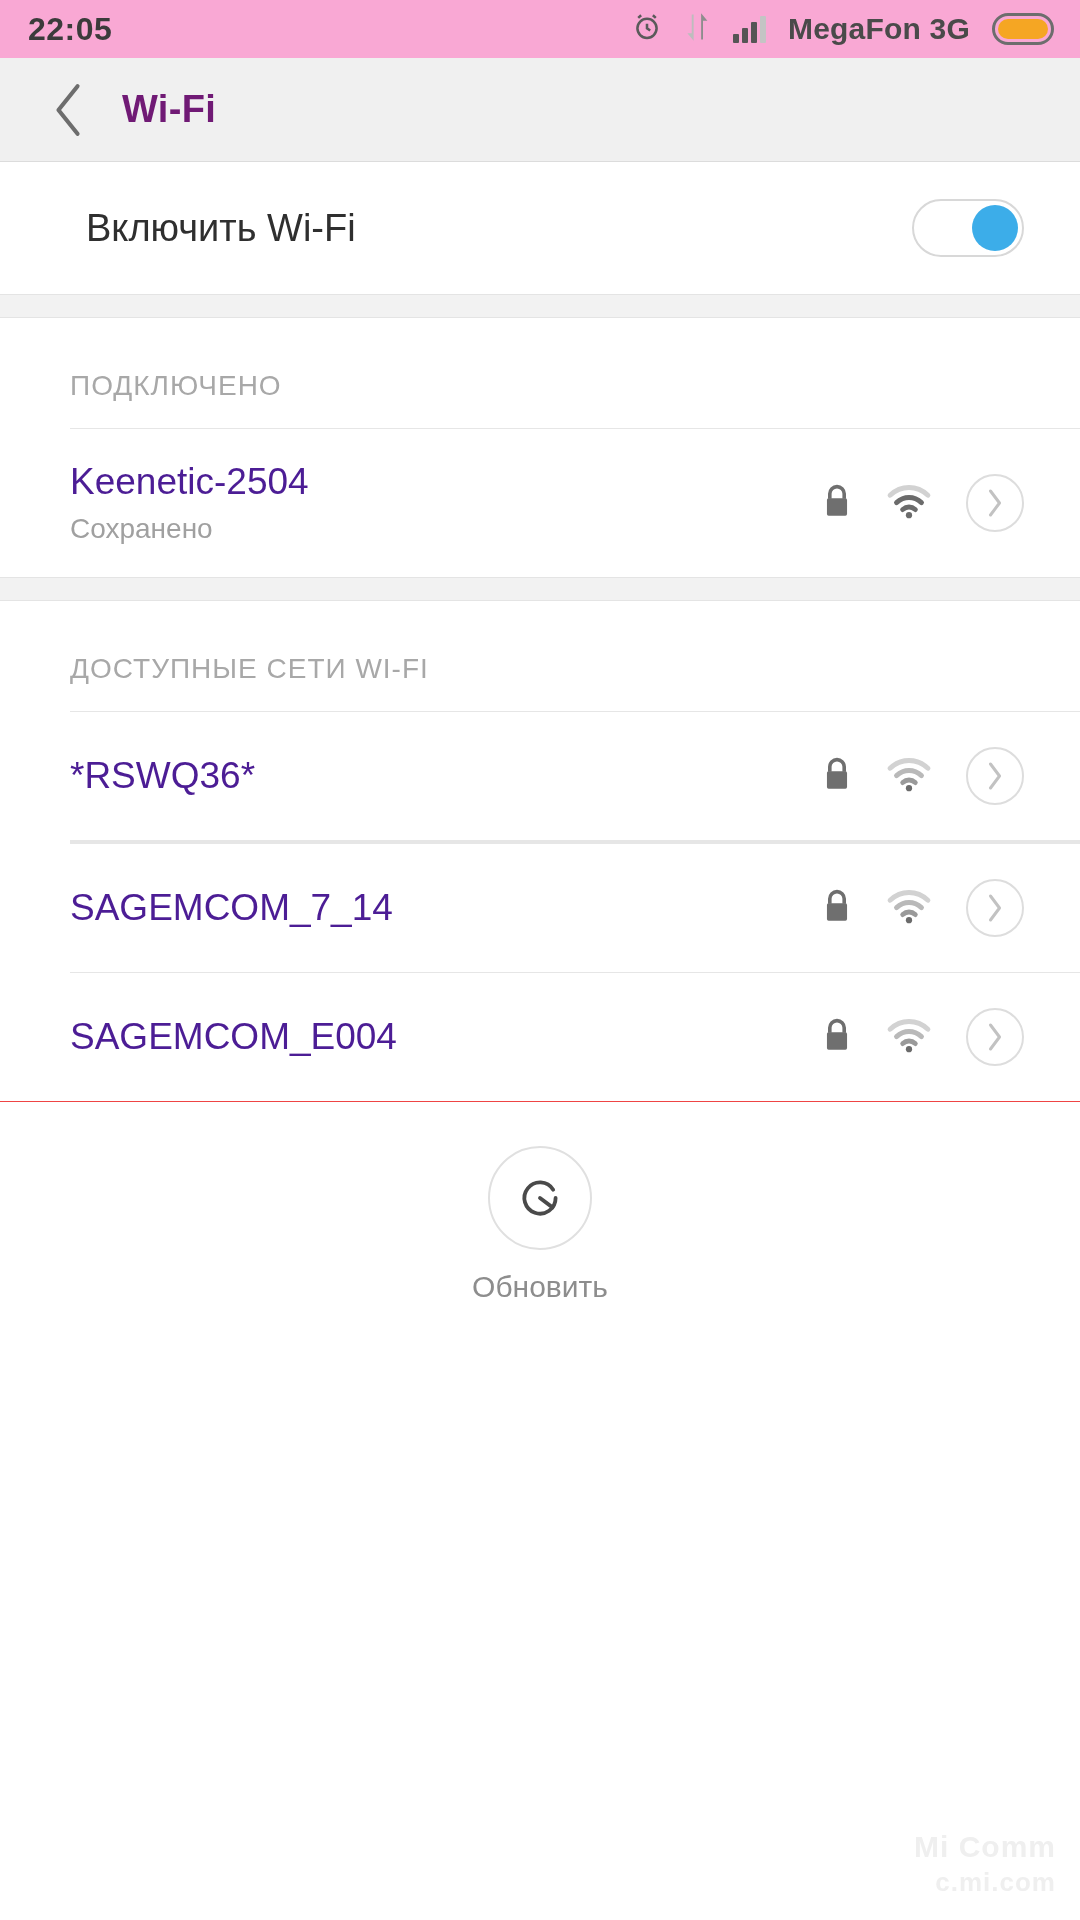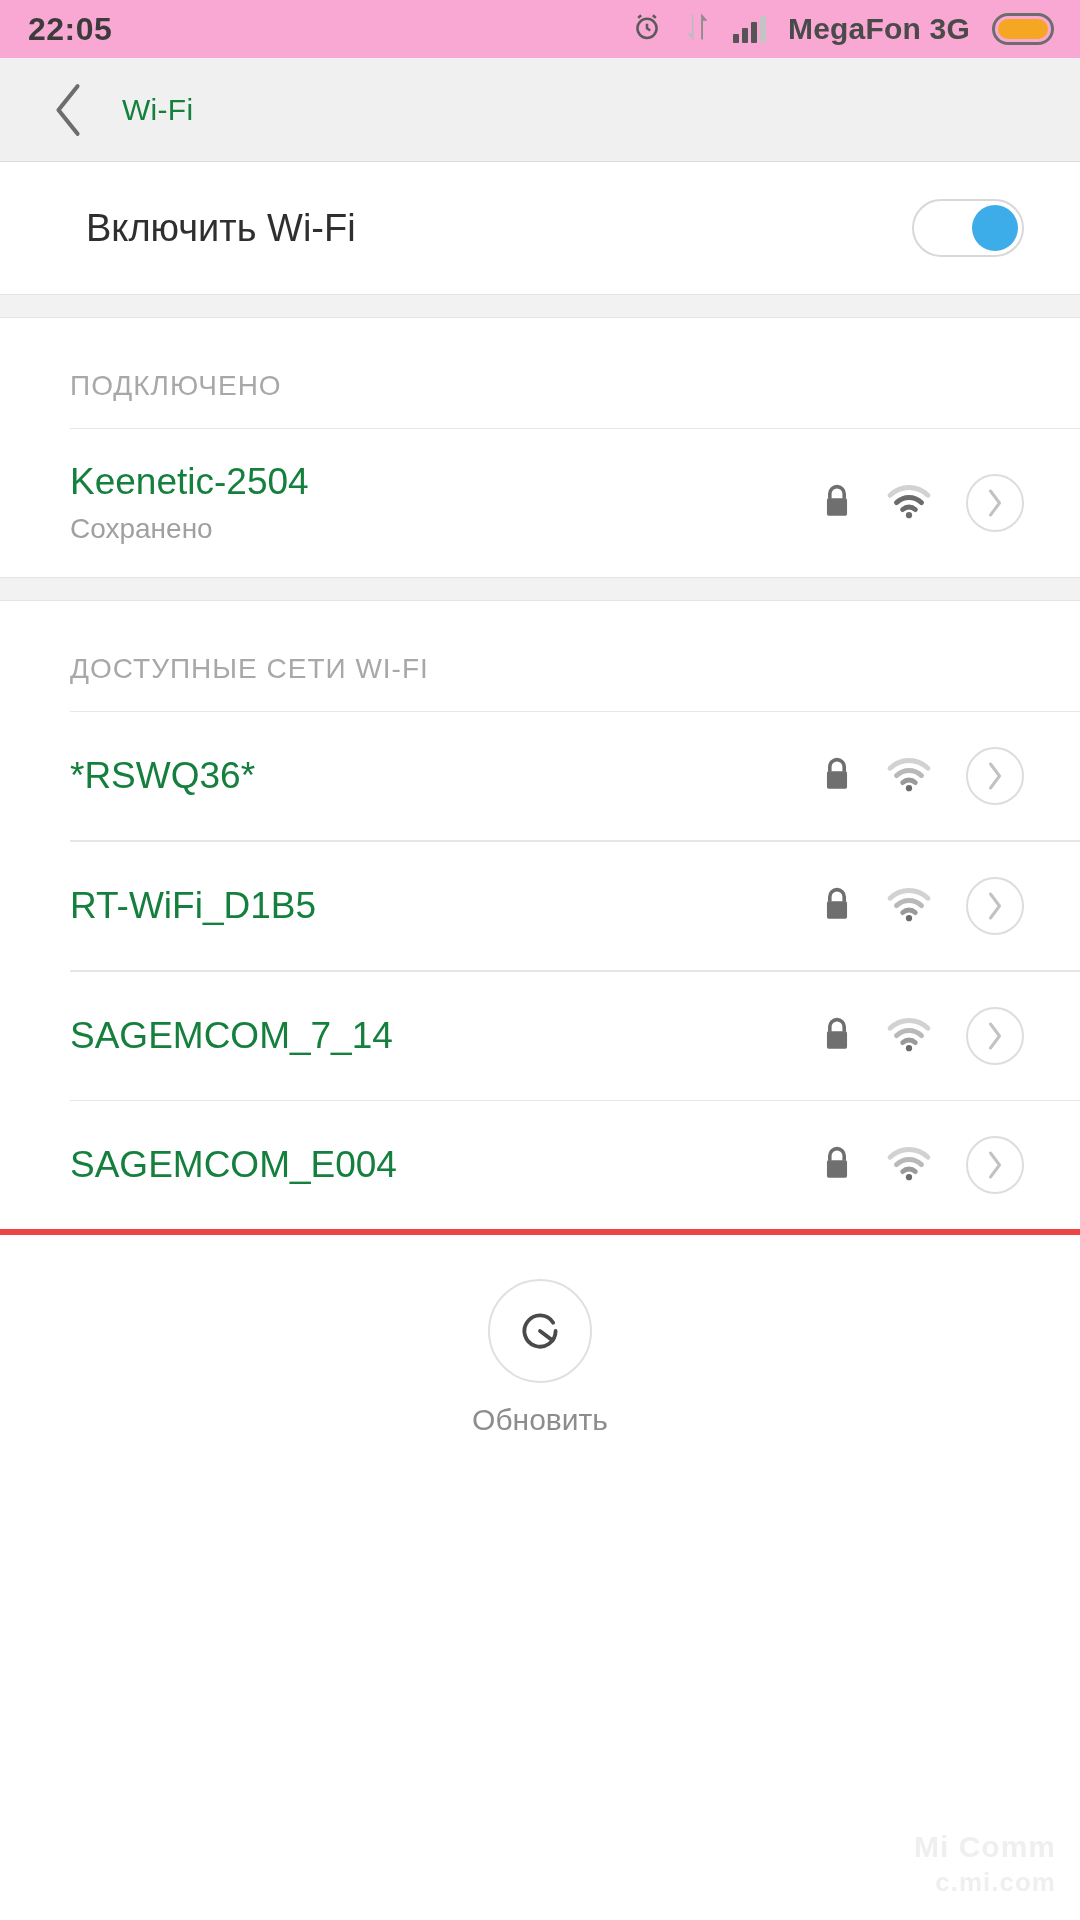--- a/index.html
+++ b/index.html
@@ -69,23 +69,23 @@
     align-items:center;
     padding-left:40px;
     border-bottom:1px solid #dcdcdc;
   }
   .back-btn {
     width:56px; height:56px;
     display:flex; align-items:center; justify-content:center;
     margin-right:26px;
   }
   .app-title {
-    font-size:30px;
-    font-weight:normal;
-    color:#15803d;
+    font-size:38px;
+    font-weight:bold;
+    color:#701a75;
     letter-spacing:0.3px;
   }
 
   
   .section-gap {
     height:24px;
     background:#f2f2f2;
     border-top:1px solid #e4e4e4;
     border-bottom:1px solid #e4e4e4;
   }
@@ -131,35 +131,35 @@
   .net-row {
     background:#fff;
     display:flex;
     align-items:center;
     padding:0 56px 0 70px;
     height:128px;
     position:relative;
   }
   .net-row.with-sub { height:148px; }
   .net-info { flex:1; display:flex; flex-direction:column; justify-content:center; }
-  .net-name { font-size:37px; color:#15803d; line-height:1.15; }
+  .net-name { font-size:37px; color:#4c1d95; line-height:1.15; }
   .net-sub { font-size:28px; color:#a0a0a0; margin-top:10px; }
   .net-icons { display:flex; align-items:center; gap:34px; }
   .row-divider { height:1px; background:#e6e6e6; margin-left:70px; }
 
   .chev-circle {
     width:58px; height:58px;
     border:2px solid #dddddd;
     border-radius:50%;
     display:flex; align-items:center; justify-content:center;
   }
 
   
   .footer {
-    border-top:6px solid #ef4444;
+    border-top:1px solid #ef4444;
     height:240px;
     background:#fff;
     display:flex;
     flex-direction:column;
     align-items:center;
     justify-content:flex-start;
     padding-top:44px;
   }
   .refresh-circle {
     width:104px; height:104px;
@@ -295,23 +295,25 @@
     </svg></span>
        <span class="chev-circle">
          <svg width="20" height="30" viewBox="0 0 12 20" fill="none" stroke="#c2c2c2" stroke-width="2" stroke-linecap="round" stroke-linejoin="round">
            <path d="M3 2 L9 10 L3 18"></path>
          </svg>
        </span>
      </div>
     </div>
     <div class="row-divider"></div>
     <div class="row-divider"></div>
+    <div class="row-divider"></div>
+    <div class="row-divider"></div>
     <div class="net-row">
       <div class="net-info">
-       <span class="net-name">RT-WiFi_D1B5</span>
+       <span class="net-name">SAGEMCOM_7_14</span>
      </div>
      <div class="net-icons">
        <span>
          <svg width="30" height="36" viewBox="0 0 20 24">
            <path d="M5.2 10.5V7.2a4.8 4.8 0 0 1 9.6 0v3.3" fill="none" stroke="#6f6f6f" stroke-width="2.4"></path>
            <rect x="3.3" y="10.2" width="13.4" height="11.6" rx="1.1" fill="#6f6f6f"></rect>
          </svg></span>
        <span><svg width="46" height="38" viewBox="0 0 28 22" fill="none" stroke-linecap="round">
       <path d="M2.5 7.5C5.8 4.4 9.7 2.8 14 2.8s8.2 1.6 11.5 4.7" stroke="#d2d2d2" stroke-width="3"></path>
       <path d="M6.4 12C8.6 10 11.2 8.9 14 8.9s5.4 1.1 7.6 3.1" stroke="#b9b9b9" stroke-width="3"></path>
@@ -319,68 +321,43 @@
       <circle cx="14" cy="19.6" r="1.9" fill="#6b6b6b"></circle>
     </svg></span>
        <span class="chev-circle">
          <svg width="20" height="30" viewBox="0 0 12 20" fill="none" stroke="#c2c2c2" stroke-width="2" stroke-linecap="round" stroke-linejoin="round">
            <path d="M3 2 L9 10 L3 18"></path>
          </svg>
        </span>
      </div>
     </div>
     <div class="row-divider"></div>
-    <div class="row-divider"></div>
     <div class="net-row">
       <div class="net-info">
-       <span class="net-name">SAGEMCOM_7_14</span>
+       <span class="net-name">SAGEMCOM_E004</span>
      </div>
      <div class="net-icons">
        <span>
          <svg width="30" height="36" viewBox="0 0 20 24">
            <path d="M5.2 10.5V7.2a4.8 4.8 0 0 1 9.6 0v3.3" fill="none" stroke="#6f6f6f" stroke-width="2.4"></path>
            <rect x="3.3" y="10.2" width="13.4" height="11.6" rx="1.1" fill="#6f6f6f"></rect>
          </svg></span>
        <span><svg width="46" height="38" viewBox="0 0 28 22" fill="none" stroke-linecap="round">
       <path d="M2.5 7.5C5.8 4.4 9.7 2.8 14 2.8s8.2 1.6 11.5 4.7" stroke="#d2d2d2" stroke-width="3"></path>
       <path d="M6.4 12C8.6 10 11.2 8.9 14 8.9s5.4 1.1 7.6 3.1" stroke="#b9b9b9" stroke-width="3"></path>
       <path d="M10.2 16.2c1.1-1 2.4-1.6 3.8-1.6s2.7.6 3.8 1.6" stroke="#9a9a9a" stroke-width="3"></path>
       <circle cx="14" cy="19.6" r="1.9" fill="#6b6b6b"></circle>
     </svg></span>
        <span class="chev-circle">
          <svg width="20" height="30" viewBox="0 0 12 20" fill="none" stroke="#c2c2c2" stroke-width="2" stroke-linecap="round" stroke-linejoin="round">
            <path d="M3 2 L9 10 L3 18"></path>
          </svg>
        </span>
      </div>
     </div>
-    <div class="row-divider"></div>
-    <div class="net-row">
-      <div class="net-info">
-       <span class="net-name">SAGEMCOM_E004</span>
-     </div>
-     <div class="net-icons">
-       <span>
-         <svg width="30" height="36" viewBox="0 0 20 24">
-           <path d="M5.2 10.5V7.2a4.8 4.8 0 0 1 9.6 0v3.3" fill="none" stroke="#6f6f6f" stroke-width="2.4"></path>
-           <rect x="3.3" y="10.2" width="13.4" height="11.6" rx="1.1" fill="#6f6f6f"></rect>
-         </svg></span>
-       <span><svg width="46" height="38" viewBox="0 0 28 22" fill="none" stroke-linecap="round">
-      <path d="M2.5 7.5C5.8 4.4 9.7 2.8 14 2.8s8.2 1.6 11.5 4.7" stroke="#d2d2d2" stroke-width="3"></path>
-      <path d="M6.4 12C8.6 10 11.2 8.9 14 8.9s5.4 1.1 7.6 3.1" stroke="#b9b9b9" stroke-width="3"></path>
-      <path d="M10.2 16.2c1.1-1 2.4-1.6 3.8-1.6s2.7.6 3.8 1.6" stroke="#9a9a9a" stroke-width="3"></path>
-      <circle cx="14" cy="19.6" r="1.9" fill="#6b6b6b"></circle>
-    </svg></span>
-       <span class="chev-circle">
-         <svg width="20" height="30" viewBox="0 0 12 20" fill="none" stroke="#c2c2c2" stroke-width="2" stroke-linecap="round" stroke-linejoin="round">
-           <path d="M3 2 L9 10 L3 18"></path>
-         </svg>
-       </span>
-     </div>
-    </div>
   </div>
 
 <div class="footer">
   <div class="refresh-circle">
     <svg width="52" height="52" viewBox="0 0 30 30" fill="none" stroke="#4a4a4a" stroke-width="2.2" stroke-linecap="round">
       <path d="M22.6 10.2A9 9 0 1 0 24 15"></path>
       <path d="M15 15 L22.2 20.4"></path>
       <path d="M24 8.6 L24 15.4" stroke="none"></path>
     </svg>
   </div>

